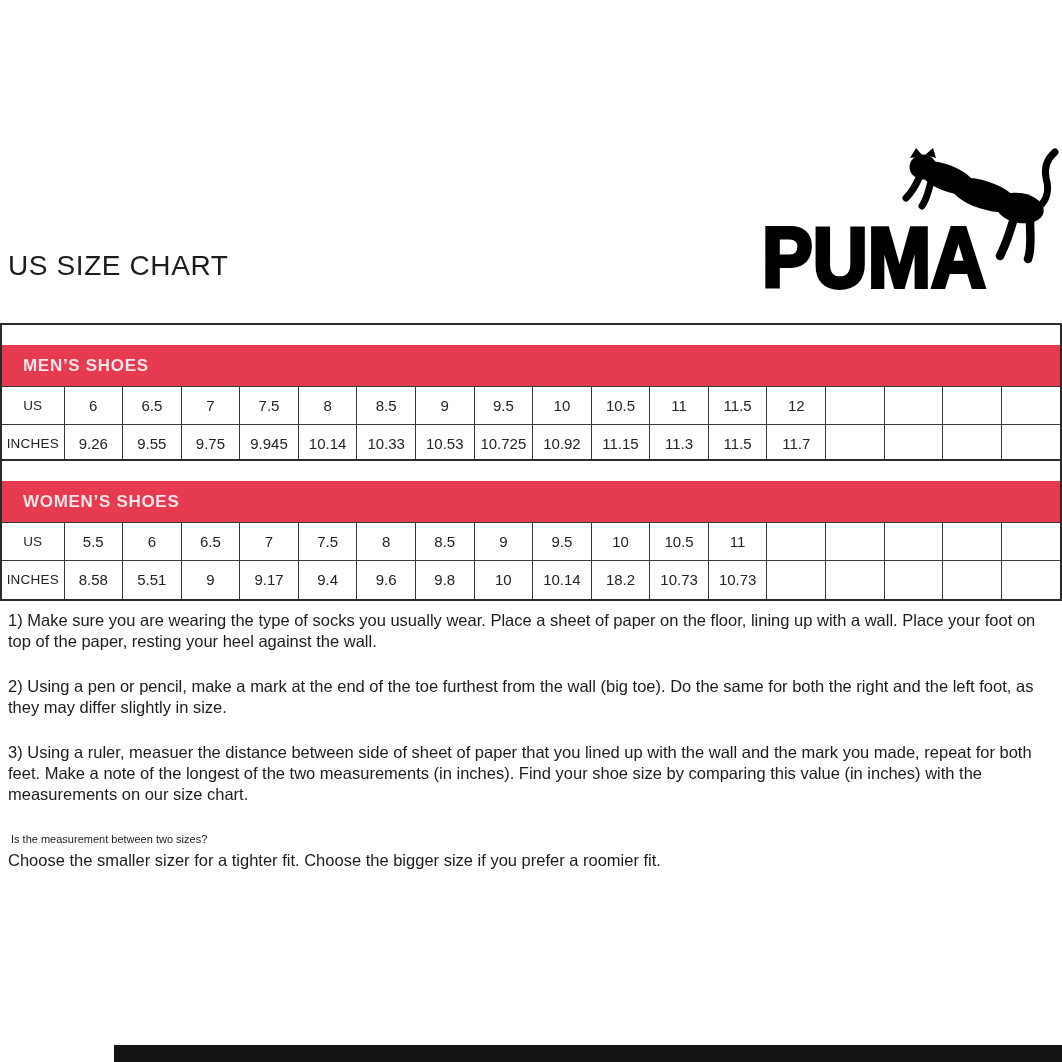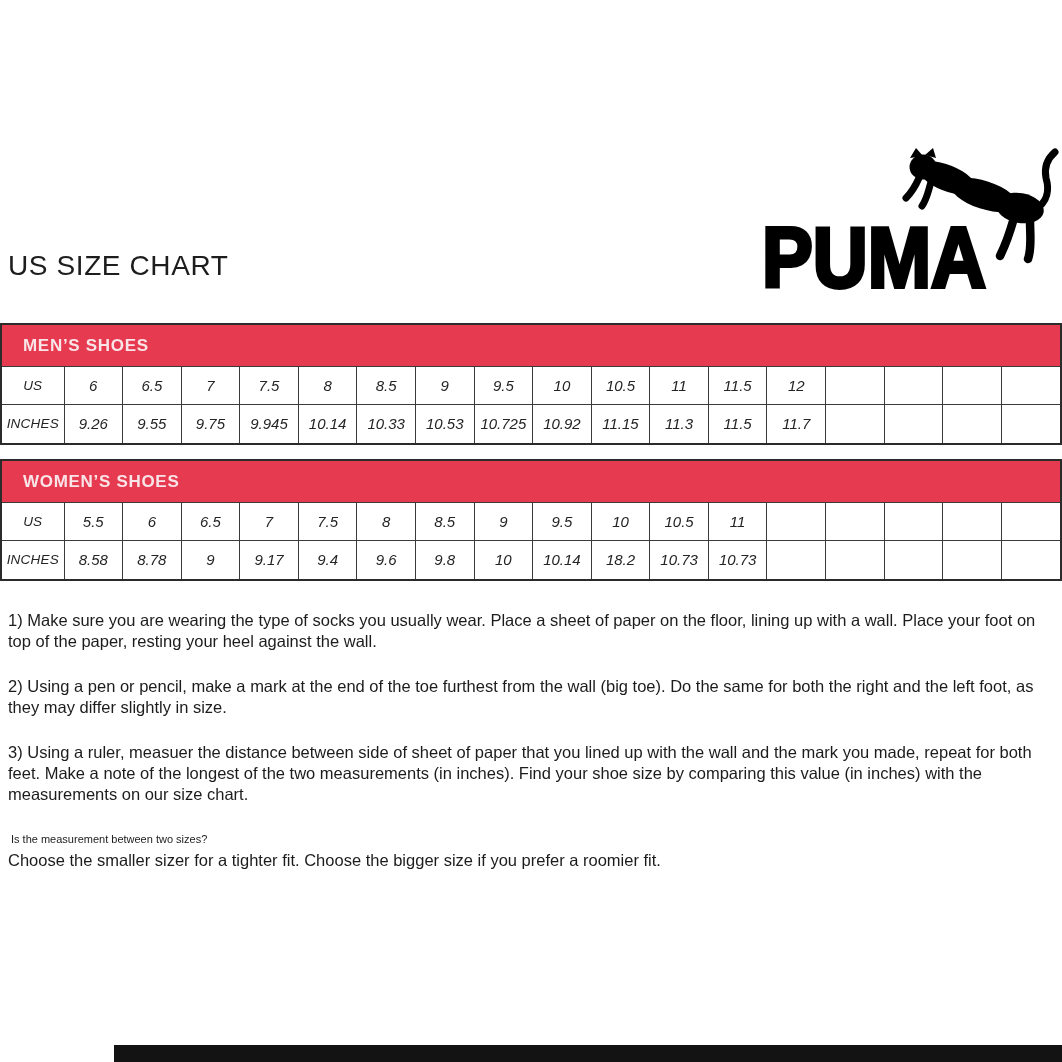--- a/index.html
+++ b/index.html
@@ -11,23 +11,23 @@
 
   
   .page-title { position:absolute; left:8px; top:250px; font-size:28px; font-weight:400;
                 letter-spacing:0.6px; color:#1d1d1d; }
 
   
   .size-table { position:absolute; left:0; width:1062px; border:2px solid #2b2b2b; background:#fff; }
   .size-table.t0 { top:323px; }
   .size-table.t1 { top:459px; }
   .table-header { height:41px; background:#e63a50; display:flex; align-items:center;
-                  padding-left:21px; }
+                  padding-left:21px;margin-top:20px; }
   .table-header span { color:#f9e4e7; font-size:17px; font-weight:600; letter-spacing:0.7px; }
-  .size-table table { border-collapse:collapse; width:100%; table-layout:fixed;font-style:italic; }
+  .size-table table { border-collapse:collapse; width:100%; table-layout:fixed; }
   .size-table td { border:1px solid #3a3a3a; height:38px; text-align:center;
                    font-size:15px; color:#242424; vertical-align:middle; overflow:hidden; }
   .size-table td.lbl { font-size:13.5px; letter-spacing:0.2px; }
   .size-table tr td:first-child { border-left:none; }
   .size-table tr td:last-child { border-right:none; }
   .size-table tr:last-child td { border-bottom:none; }
 
   
   .howto { position:absolute; left:8px; top:610px; width:1050px; font-size:16.5px;
            line-height:21px; color:#1c1c1c; }
@@ -179,21 +179,21 @@
           <td>11</td>
           <td></td>
           <td></td>
           <td></td>
           <td></td>
           <td></td>
         </tr>
         <tr>
           <td class="lbl">INCHES</td>
           <td>8.58</td>
-          <td>8.78</td>
+          <td>5.51</td>
           <td>9</td>
           <td>9.17</td>
           <td>9.4</td>
           <td>9.6</td>
           <td>9.8</td>
           <td>10</td>
           <td>10.14</td>
           <td>18.2</td>
           <td>10.73</td>
           <td>10.73</td>

